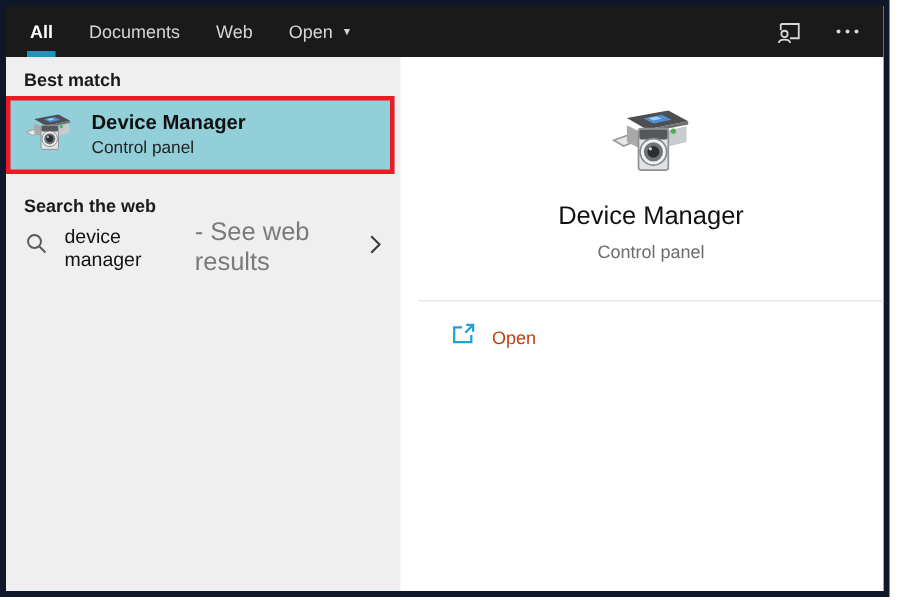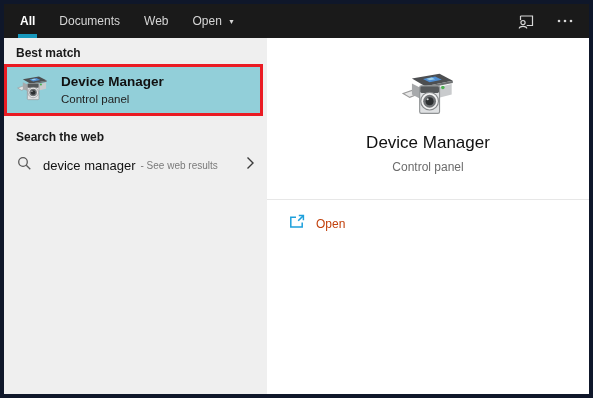--- a/index.html
+++ b/index.html
@@ -11,36 +11,36 @@
   .tabs { display:flex; align-items:stretch; }
   .tab { position:relative; display:flex; align-items:center; padding:0 2px; margin-right:20px; font-size:12px; color:#d6d6d6; cursor:default; }
   .tab.active { color:#ffffff; font-weight:bold; }
   .tab-underline { position:absolute; left:0; right:0; bottom:0; height:4px; background:#1798bc; }
   .tab .caret { font-size:7px; margin-left:6px; color:#d6d6d6; }
   .topbar-spacer { flex:1; }
   .topbar-icons { display:flex; align-items:center; gap:22px; }
   .topbar-icons svg { display:block; }
 
   
-  .main { display:flex; height:356px; }
+  .main { display:flex; height:356px;gap:12px; }
   .left-panel { width:263px; background:#efefef; position:relative; }
   .right-panel { flex:1; background:#ffffff; display:flex; flex-direction:column; align-items:center; }
 
   .section-header { font-size:12px; font-weight:bold; color:#1a1a1a; margin:8px 0 4px 12px; }
 
   .best-match-row { margin-right:4px; height:52px; background:#92cfd9; border:3px solid #ea1b23; display:flex; align-items:center; padding:0 8px; cursor:pointer; }
   .bm-icon { flex:0 0 auto; margin-left:2px; }
   .bm-text { margin-left:13px; display:flex; flex-direction:column; }
   .bm-title { font-size:13.5px; font-weight:bold; color:#111; line-height:17px; }
   .bm-sub { font-size:11.5px; color:#222; line-height:15px; margin-top:2px; }
 
   .sw-header { margin-top:14px; }
   .web-row { height:34px; display:flex; align-items:center; padding:0 12px 0 13px; cursor:pointer; }
   .web-row .query { font-size:13px; color:#111; margin-left:11px; }
-  .web-row .hint { font-size:10px; color:#7a7a7a; margin-left:5px; }
+  .web-row .hint { font-size:17px; color:#7a7a7a; margin-left:5px; }
   .web-row .chev { margin-left:auto; }
 
   
   .rp-icon { margin-top:32px; }
   .rp-title { margin-top:12px; font-size:17px; color:#111; }
   .rp-sub { margin-top:7px; font-size:12px; color:#6c6c6c; }
   .rp-divider { align-self:stretch; height:1px; background:#e7e7e7; margin-top:25px; }
   .open-row { align-self:stretch; display:flex; align-items:center; padding:14px 0 0 22px; cursor:pointer; }
   .open-label { font-size:12px; color:#c2410c; margin-left:11px; }
 </style>

